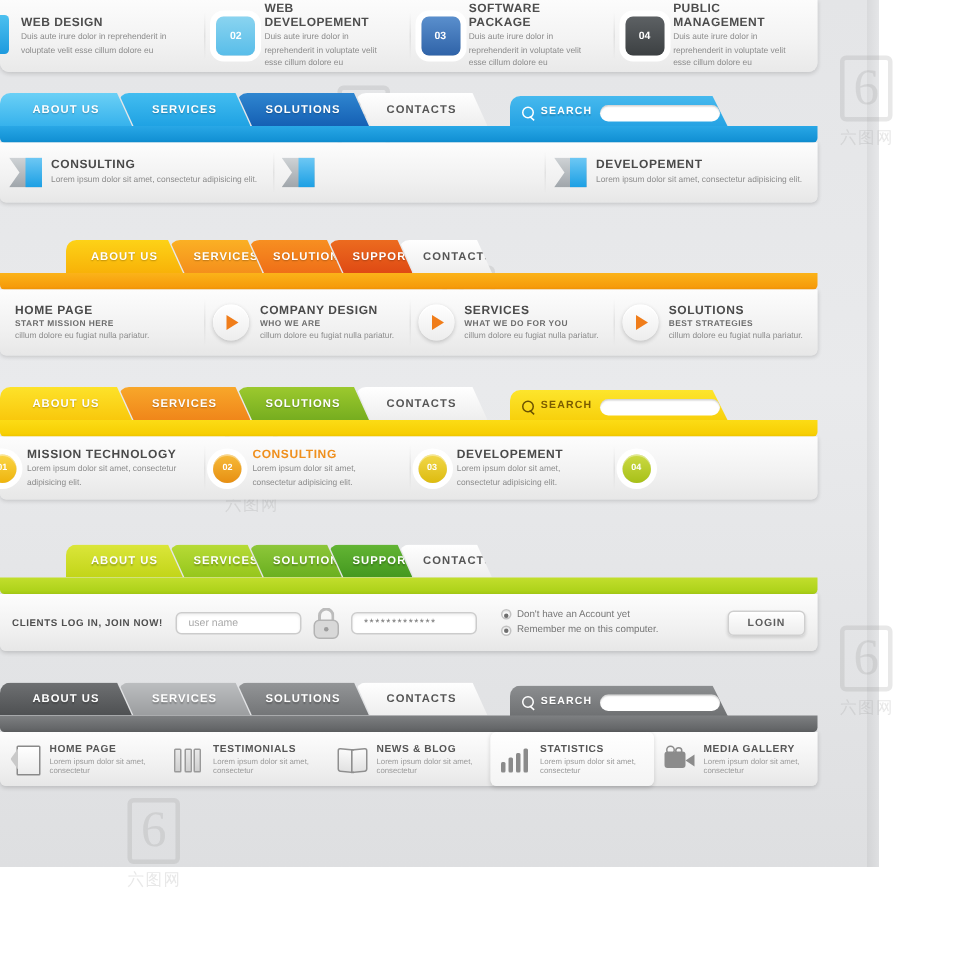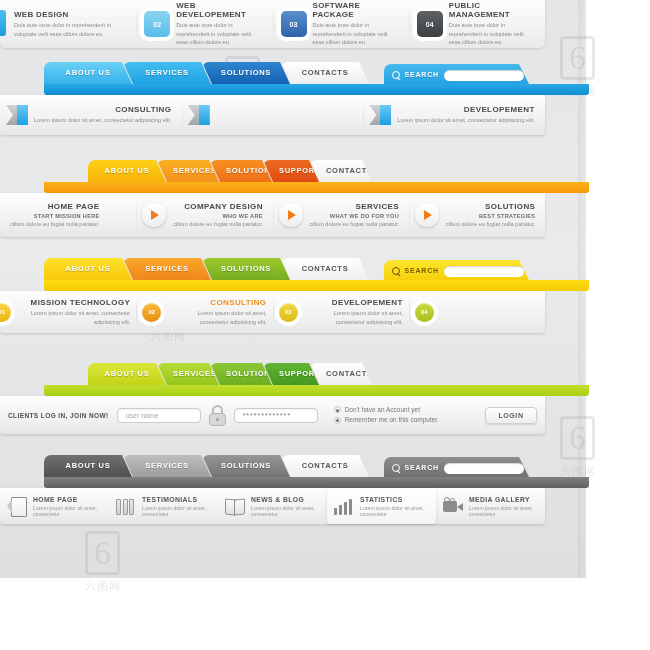--- a/index.html
+++ b/index.html
@@ -31,21 +31,21 @@
   .wm .wm-box{
     display:inline-block; border:3px solid rgba(150,150,150,.22);
     padding:2px 6px; border-radius:4px; font-size:34px; line-height:1;
   }
   .wm-label{ font-size:11px; letter-spacing:1px; display:block; text-align:center; margin-top:2px;}
 
   
   .block { position:absolute; left:0; }
 
   
-  .tabbar { position:relative; height:22px;margin-left:44px; }
+  .tabbar { position:relative; height:22px; }
   .tabbar .tabs { position:absolute; left:0; top:0; height:22px; display:flex; }
   .tab {
     height:22px; line-height:22px; color:#fff; font-size:7.5px; letter-spacing:.7px;
     font-weight:bold; text-align:center; position:relative; margin-right:-9px;
     padding:0 16px; text-shadow:0 1px 1px rgba(0,0,0,.25);
     border-radius:7px 7px 0 0;
     -webkit-clip-path: polygon(0 0, calc(100% - 10px) 0, 100% 100%, 10px 100%);
     clip-path: polygon(0 0, calc(100% - 10px) 0, 100% 100%, 10px 100%);
   }
   .tab.first{
@@ -78,21 +78,21 @@
     background:currentColor; transform:rotate(42deg); transform-origin:left center;}
 
   
   .panel{
     position:absolute; left:0; width:545px;
     background:linear-gradient(180deg,#fdfdfd 0%,#f1f1f1 60%,#e7e7e7 100%);
     border-radius:0 0 4px 4px;
     box-shadow:0 1px 3px rgba(0,0,0,.16);
   }
   .cols{ display:flex; height:100%; }
-  .col{ flex:1; display:flex; align-items:center; padding:0 6px; position:relative;text-align:right; }
+  .col{ flex:1; display:flex; align-items:center; padding:0 6px; position:relative; }
   .col + .col:before{
     content:""; position:absolute; left:0; top:14%; height:72%; width:1px;
     background:linear-gradient(180deg,rgba(0,0,0,0),rgba(0,0,0,.07),rgba(0,0,0,0));
   }
   .ctext h4{ font-size:8px; letter-spacing:.4px; color:#4a4a4a; font-weight:bold; margin-bottom:2px;}
   .ctext .sub{ font-size:5.6px; color:#6e6e6e; letter-spacing:.3px; font-weight:bold; margin-bottom:1px;}
   .ctext p{ font-size:5.6px; color:#8c8c8c; line-height:1.5; }
 
   
   .topcards{ position:absolute; left:0; top:0; width:545px; height:48px; display:flex;

